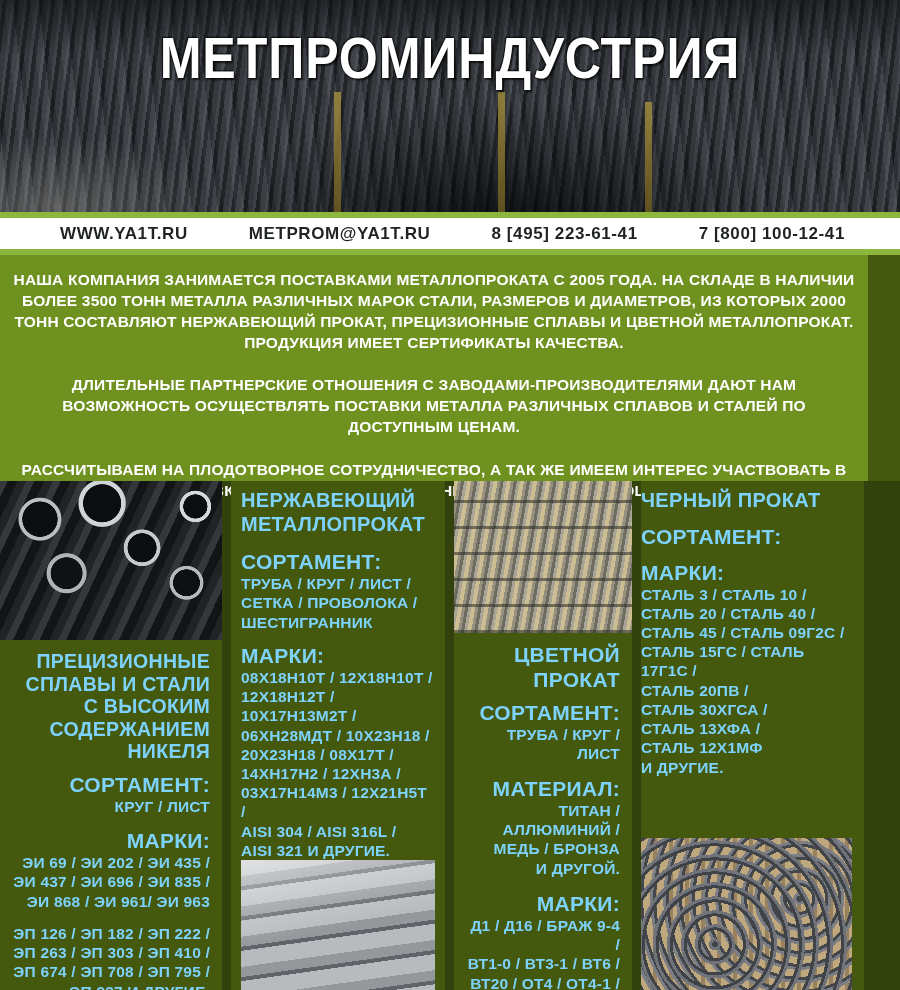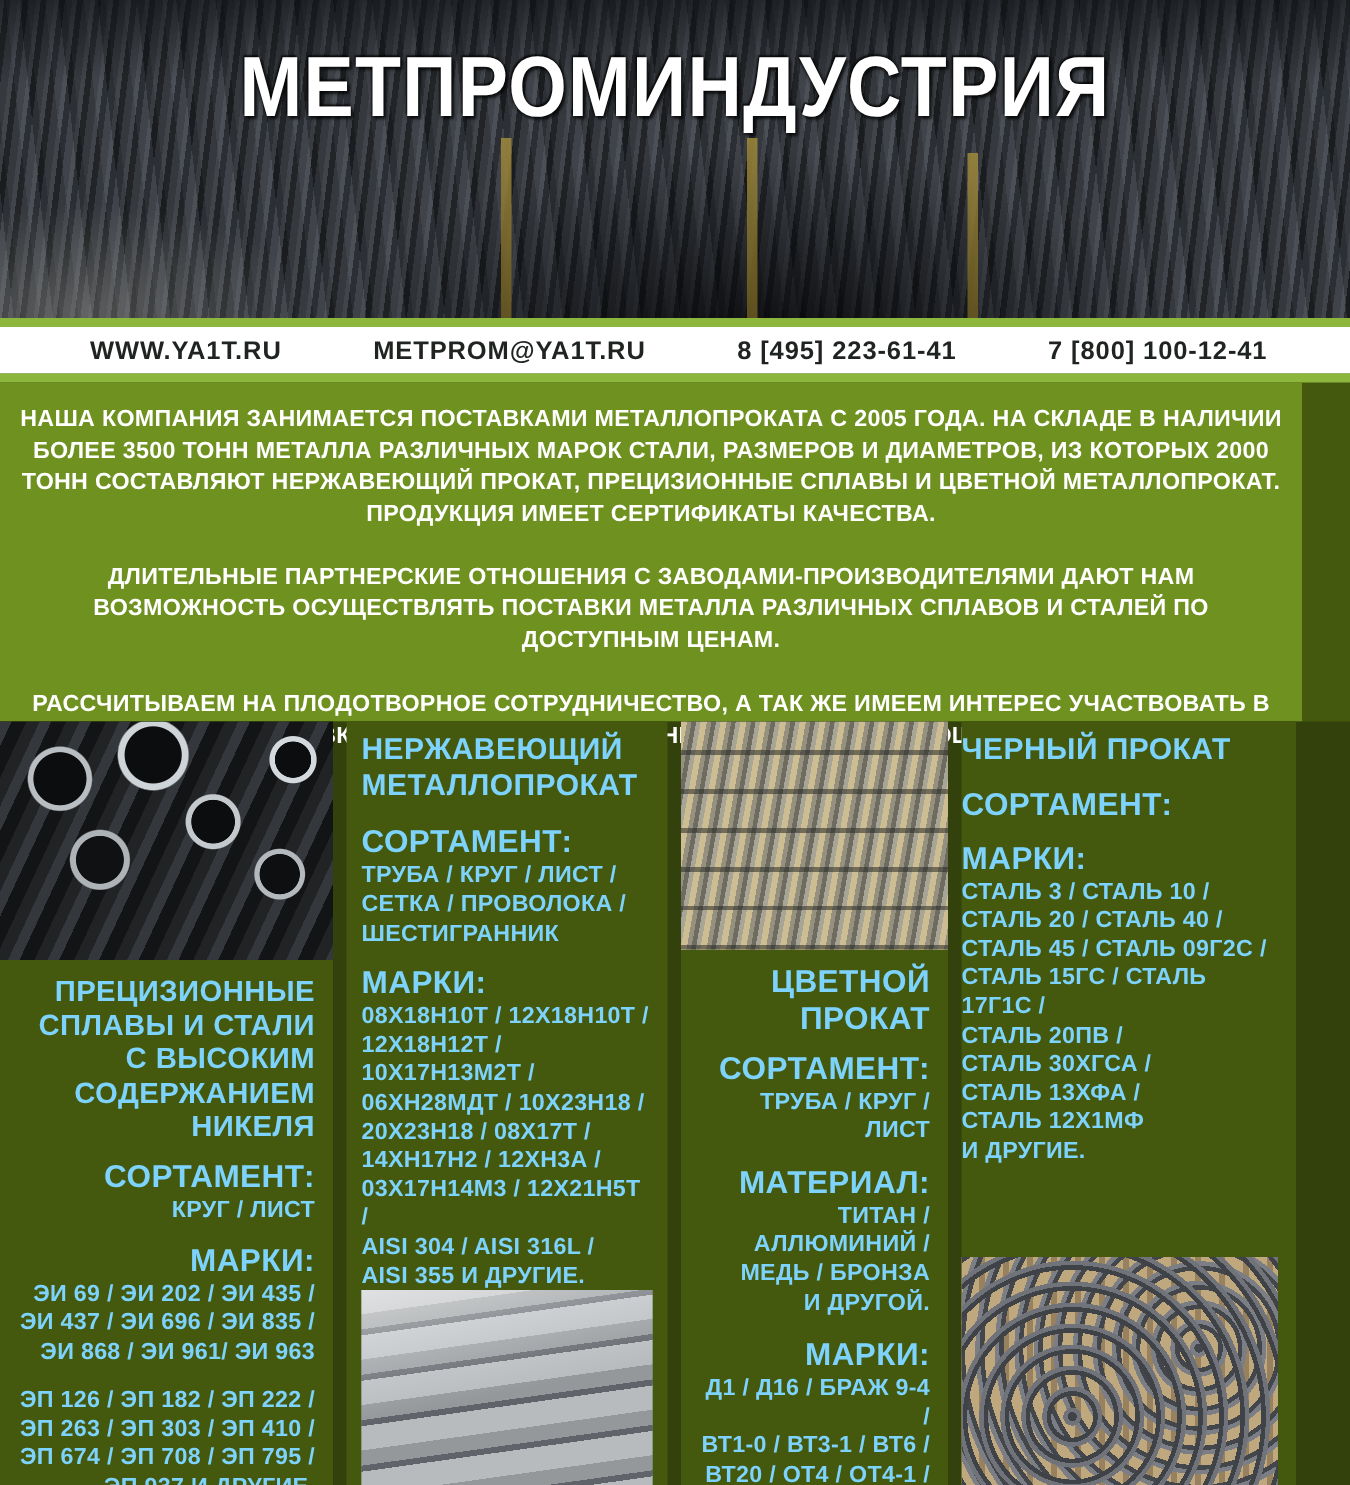--- a/index.html
+++ b/index.html
@@ -176,21 +176,21 @@
 СЕТКА / ПРОВОЛОКА /
 ШЕСТИГРАННИК</div>
       <div class="cat-label lbl-marks">МАРКИ:</div>
       <div class="cat-text">08Х18Н10Т / 12Х18Н10Т /
 12Х18Н12Т / 10Х17Н13М2Т /
 06ХН28МДТ / 10Х23Н18 /
 20Х23Н18 / 08Х17Т /
 14ХН17Н2 / 12ХН3А /
 03Х17Н14М3 / 12Х21Н5Т /
 AISI 304 / AISI 316L /
-AISI 355 И ДРУГИЕ.</div>
+AISI 321 И ДРУГИЕ.</div>
       <div class="photo photo-sheets"></div>
     </div>
 
     <div class="col col3">
       <div class="photo photo-rods"></div>
       <div class="pad">
         <div class="cat-title right">ЦВЕТНОЙ ПРОКАТ</div>
         <div class="cat-label right lbl-sort">СОРТАМЕНТ:</div>
         <div class="cat-text right">ТРУБА / КРУГ / ЛИСТ</div>
         <div class="cat-label right lbl-mat">МАТЕРИАЛ:</div>

